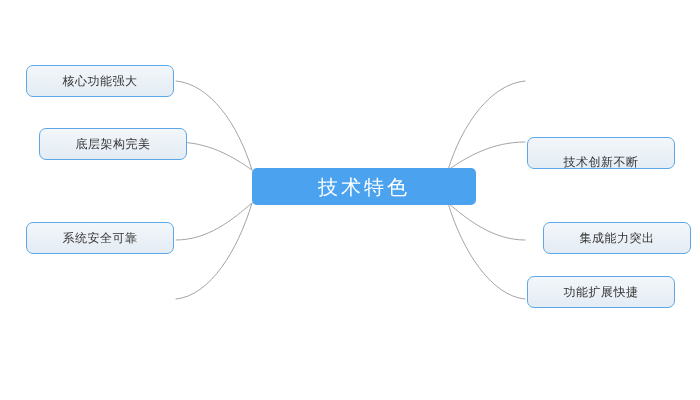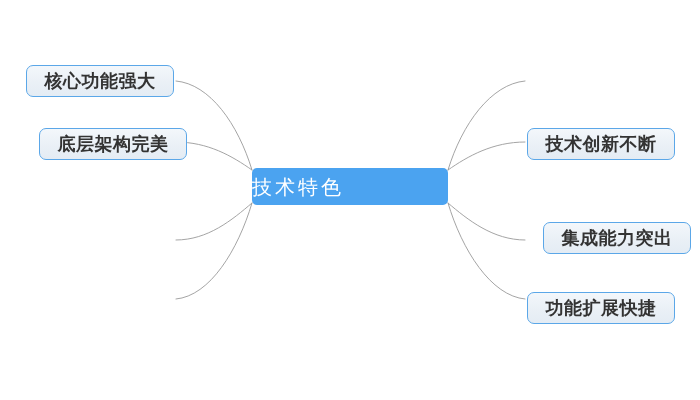--- a/index.html
+++ b/index.html
@@ -37,38 +37,38 @@
     height: 32px;
     box-sizing: border-box;
     border: 1.4px solid #5ba7e8;
     border-radius: 7px;
     background: linear-gradient(180deg, #f3f7fb 0%, #eaf0f6 55%, #e4ecf4 100%);
     display: flex;
     align-items: center;
     justify-content: center;
   }
   .leaf-label {
-    font-size: 18px;
+    font-size: 12px;
     color: #333333;
     letter-spacing: 0.5px;
     line-height: 1;
     white-space: nowrap;
-    font-weight: bold;
   }
   #central-node {
     position: absolute;
     left: 252px;
     top: 168px;
-    width: 196px;
+    width: 224px;
     height: 37px;
     box-sizing: border-box;
     background: #4ba3f0;
     border-radius: 5px;
     display: flex;
     align-items: center;
+    justify-content: center;
   }
   #central-label {
     font-size: 20px;
     color: #ffffff;
     letter-spacing: 3px;
     line-height: 1;
     white-space: nowrap;
   }
 </style>
 </head>
@@ -89,32 +89,35 @@
   </svg>
 
   <div class="leaf-node" style="left:26px; top:65px;">
     <span class="leaf-label">核心功能强大</span>
   </div>
 
   <div class="leaf-node" style="left:26px; top:128px;margin-left:13px;">
     <span class="leaf-label">底层架构完美</span>
   </div>
 
+  <div class="leaf-node" style="left:26px; top:222px;">
+    <span class="leaf-label">系统安全可靠</span>
+  </div>
 
 
 
-  <div class="leaf-node" style="left:527px; top:128px;">
+  <div class="leaf-node" style="left:527px; top:137px;align-items:flex-end;">
     <span class="leaf-label">技术创新不断</span>
   </div>
 
   <div class="leaf-node" style="left:527px; top:222px;margin-left:16px;">
     <span class="leaf-label">集成能力突出</span>
   </div>
 
-  <div class="leaf-node" style="left:527px; top:292px;">
+  <div class="leaf-node" style="left:527px; top:276px;">
     <span class="leaf-label">功能扩展快捷</span>
   </div>
 
   <div id="central-node">
     <span id="central-label">技术特色</span>
   </div>
 
 </div>
 
 </body></html>

